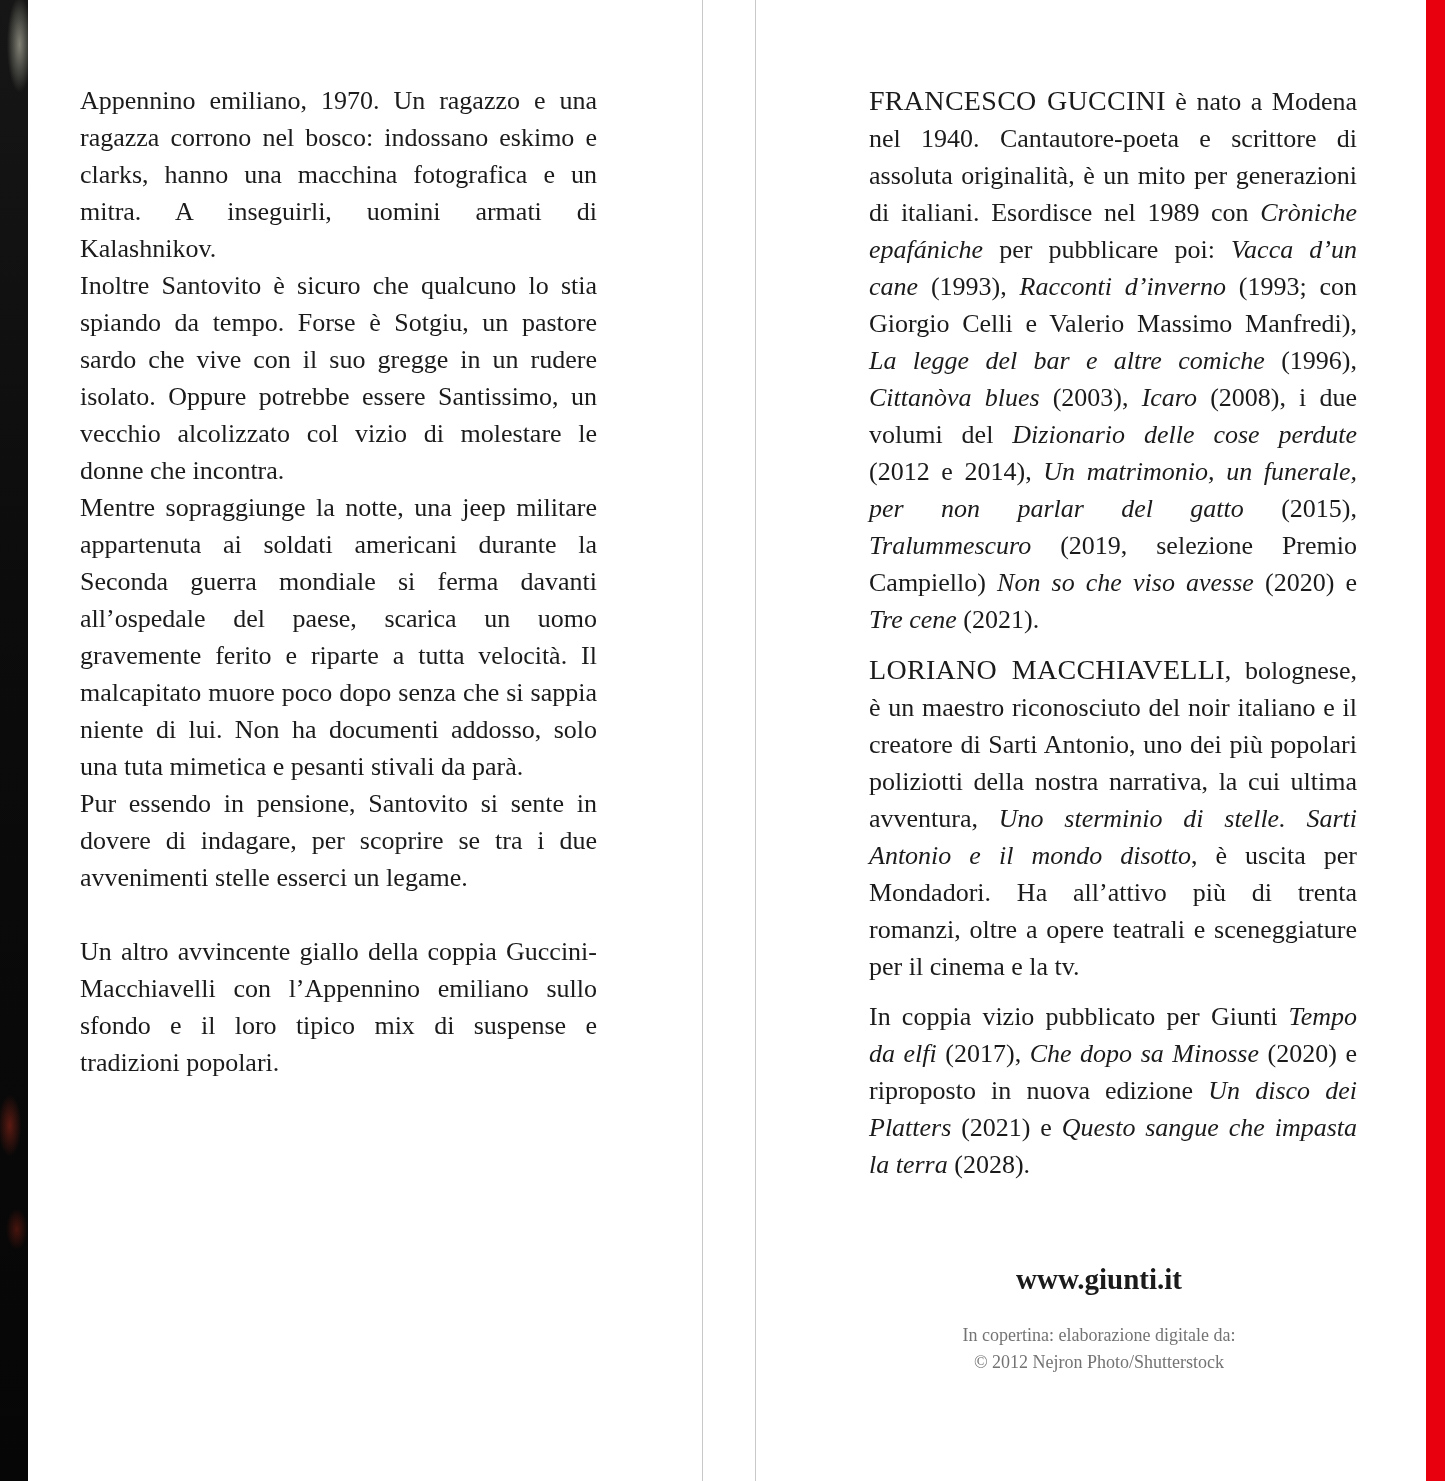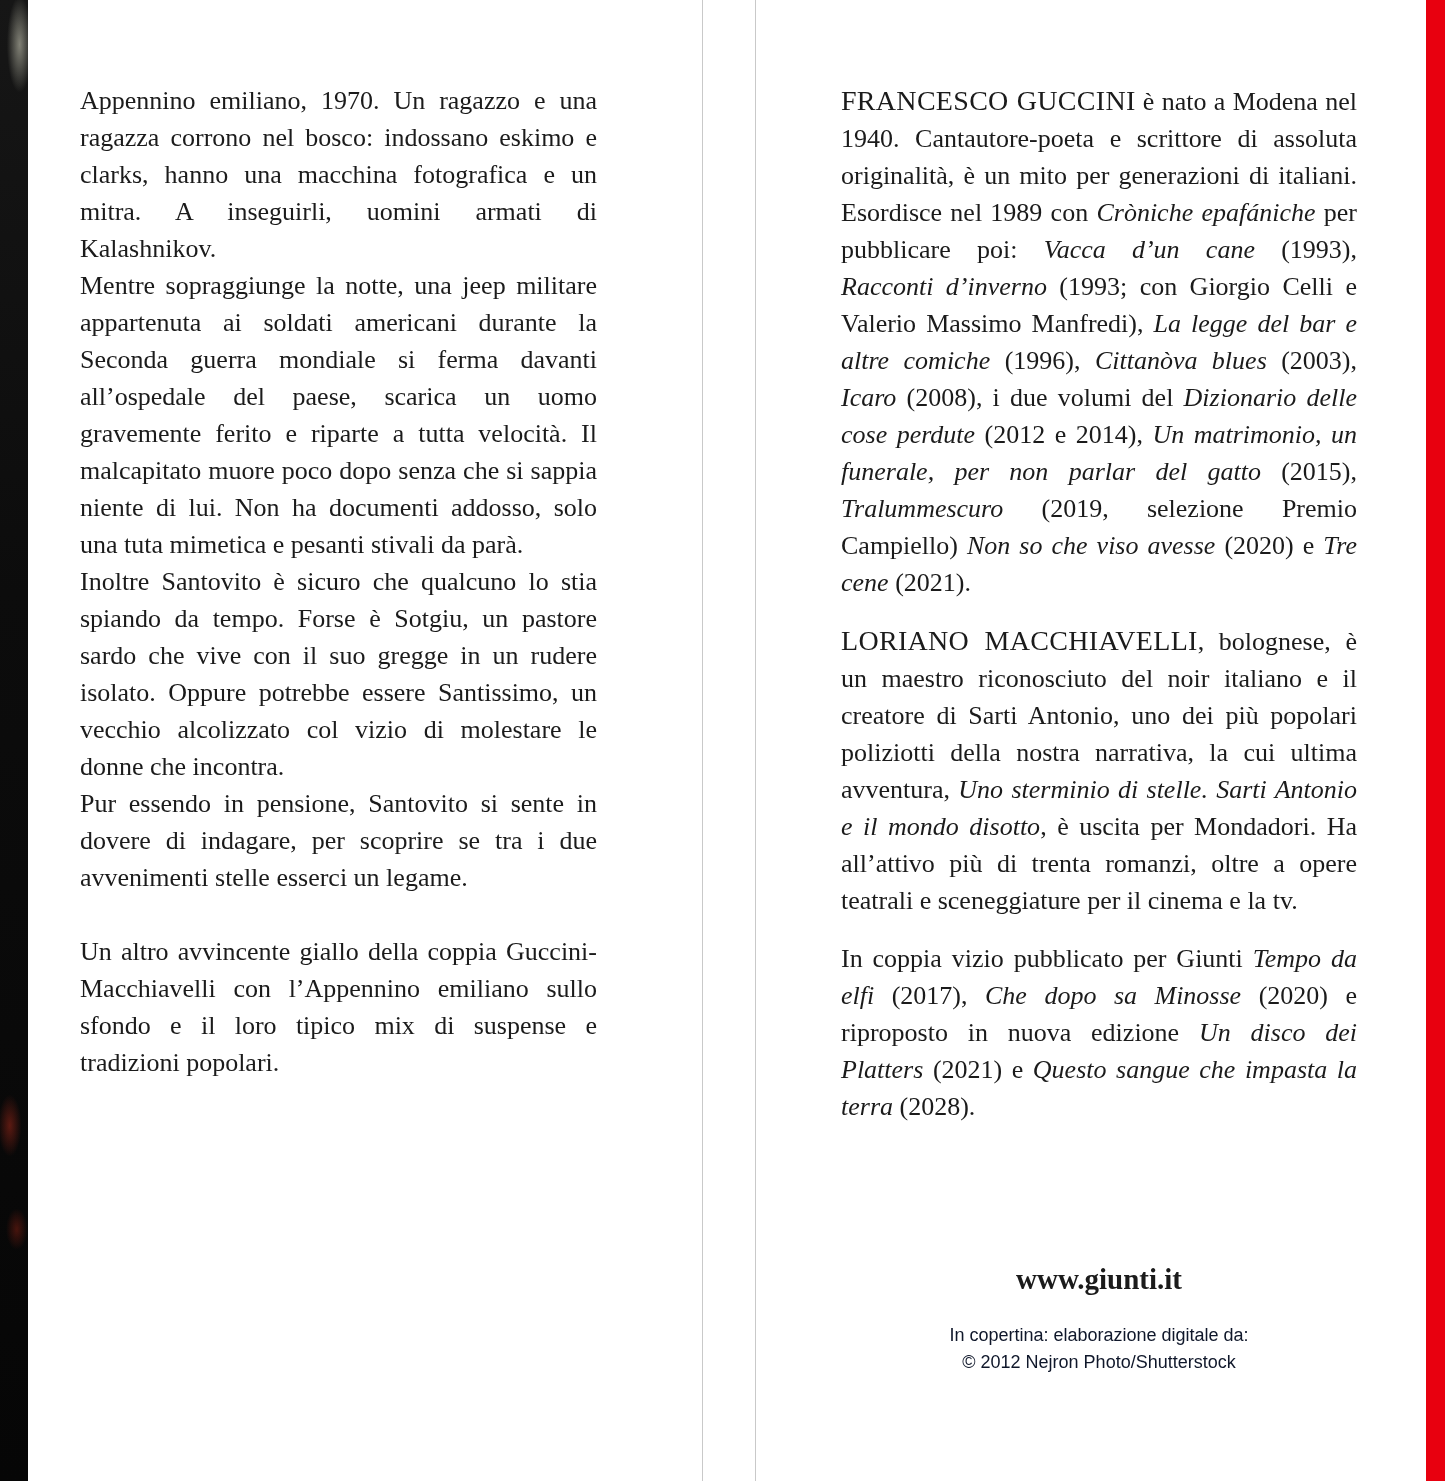--- a/index.html
+++ b/index.html
@@ -43,30 +43,30 @@
   .page-left {
     left: 28px;
     width: 675px;
     border-right: 1px solid #c9c9c9;
     padding: 82px 105px 0 52px;
   }
   .page-right {
     left: 755px;
     width: 670px;
     border-left: 1px solid #c9c9c9;
-    padding: 82px 68px 0 85px;
+    padding: 82px 68px 0 113px;
   }
   .page p {
     margin: 0;
     text-align: justify;
     hyphens: auto;
     -webkit-hyphens: auto;
   }
   .page-left .closing { margin-top: 37px; }
-  .page-right p + p { margin-top: 21px; }
+  .page-right p + p { margin-top: 13px; }
   .it { font-style: italic; }
   .bio-name {
     font-size: 28px;
     letter-spacing: 0.3px;
   }
   .footer {
     position: absolute;
     left: 17px; right: 0;
     top: 1262px;
     text-align: center;
@@ -77,39 +77,39 @@
     font-size: 29px;
     line-height: 34px;
   }
   .ebook {
     font-family: "Liberation Serif", "DejaVu Serif", serif;
     font-size: 25px;
     line-height: 32px;
     margin-top: 6px;
   }
   .credits {
-    font-family: Liberation Sans, sans-serif;
+    font-family: Liberation Serif, serif;
     font-size: 18px;
     line-height: 27px;
     margin-top: 26px;
-    color: #0f172a;
+    color: #737373;
   }
 </style>
 </head>
 <body>
 
 <div class="book">
 
   <div class="strip-left"></div>
 
   <div class="page page-left" lang="it">
     <div>
       <p>Appennino emiliano, 1970. Un ragazzo e una ragazza corrono nel bosco: indossano eskimo e clarks, hanno una macchina fotografica e un mitra. A inseguirli, uomini armati di Kalashnikov.</p>
+      <p>Inoltre Santovito è sicuro che qualcuno lo stia spiando da tempo. Forse è Sotgiu, un pastore sardo che vive con il suo gregge in un rudere isolato. Oppure potrebbe essere Santissimo, un vecchio alcolizzato col vizio di molestare le donne che incontra.</p>
       <p>Mentre sopraggiunge la notte, una jeep militare appartenuta ai soldati americani durante la Seconda guerra mondiale si ferma davanti all’ospedale del paese, scarica un uomo gravemente ferito e riparte a tutta velocità. Il malcapitato muore poco dopo senza che si sappia niente di lui. Non ha documenti addosso, solo una tuta mimetica e pesanti stivali da parà.</p>
-      <p>Inoltre Santovito è sicuro che qualcuno lo stia spiando da tempo. Forse è Sotgiu, un pastore sardo che vive con il suo gregge in un rudere isolato. Oppure potrebbe essere Santissimo, un vecchio alcolizzato col vizio di molestare le donne che incontra.</p>
       <p>Pur essendo in pensione, Santovito si sente in dovere di indagare, per scoprire se tra i due avvenimenti stelle esserci un legame.</p>
       <p class="closing">Un altro avvincente giallo della coppia Guccini-Macchiavelli con l’Appennino emiliano sullo sfondo e il loro tipico mix di suspense e tradizioni popolari.</p>
     </div>
   </div>
 
   <div class="page page-right" lang="it">
     <div>
       <p><span class="bio-name">FRANCESCO GUCCINI</span><span> è nato a Modena nel 1940. Cantautore-poeta e scrittore di assoluta originalità, è un mito per generazioni di italiani. Esordisce nel 1989 con </span><span class="it">Cròniche epafániche</span><span> per pubblicare poi: </span><span class="it">Vacca d’un cane</span><span> (1993), </span><span class="it">Racconti d’inverno</span><span> (1993; con Giorgio Celli e Valerio Massimo Manfredi), </span><span class="it">La legge del bar e altre comiche</span><span> (1996), </span><span class="it">Cittanòva blues</span><span> (2003), </span><span class="it">Icaro</span><span> (2008), i due volumi del </span><span class="it">Dizionario delle cose perdute</span><span> (2012 e 2014), </span><span class="it">Un matrimonio, un funerale, per non parlar del gatto</span><span> (2015), </span><span class="it">Tralummescuro</span><span> (2019, selezione Premio Campiello) </span><span class="it">Non so che viso avesse</span><span> (2020) e </span><span class="it">Tre cene</span><span> (2021).</span></p>
       <p><span class="bio-name">LORIANO MACCHIAVELLI</span><span>, bolognese, è un maestro riconosciuto del noir italiano e il creatore di Sarti Antonio, uno dei più popolari poliziotti della nostra narrativa, la cui ultima avventura, </span><span class="it">Uno sterminio di stelle. Sarti Antonio e il mondo disotto</span><span>, è uscita per Mondadori. Ha all’attivo più di trenta romanzi, oltre a opere teatrali e sceneggiature per il cinema e la tv.</span></p>
       <p><span>In coppia vizio pubblicato per Giunti </span><span class="it">Tempo da elfi</span><span> (2017), </span><span class="it">Che dopo sa Minosse</span><span> (2020) e riproposto in nuova edizione </span><span class="it">Un disco dei Platters</span><span> (2021) e </span><span class="it">Questo sangue che impasta la terra</span><span> (2028).</span></p>

